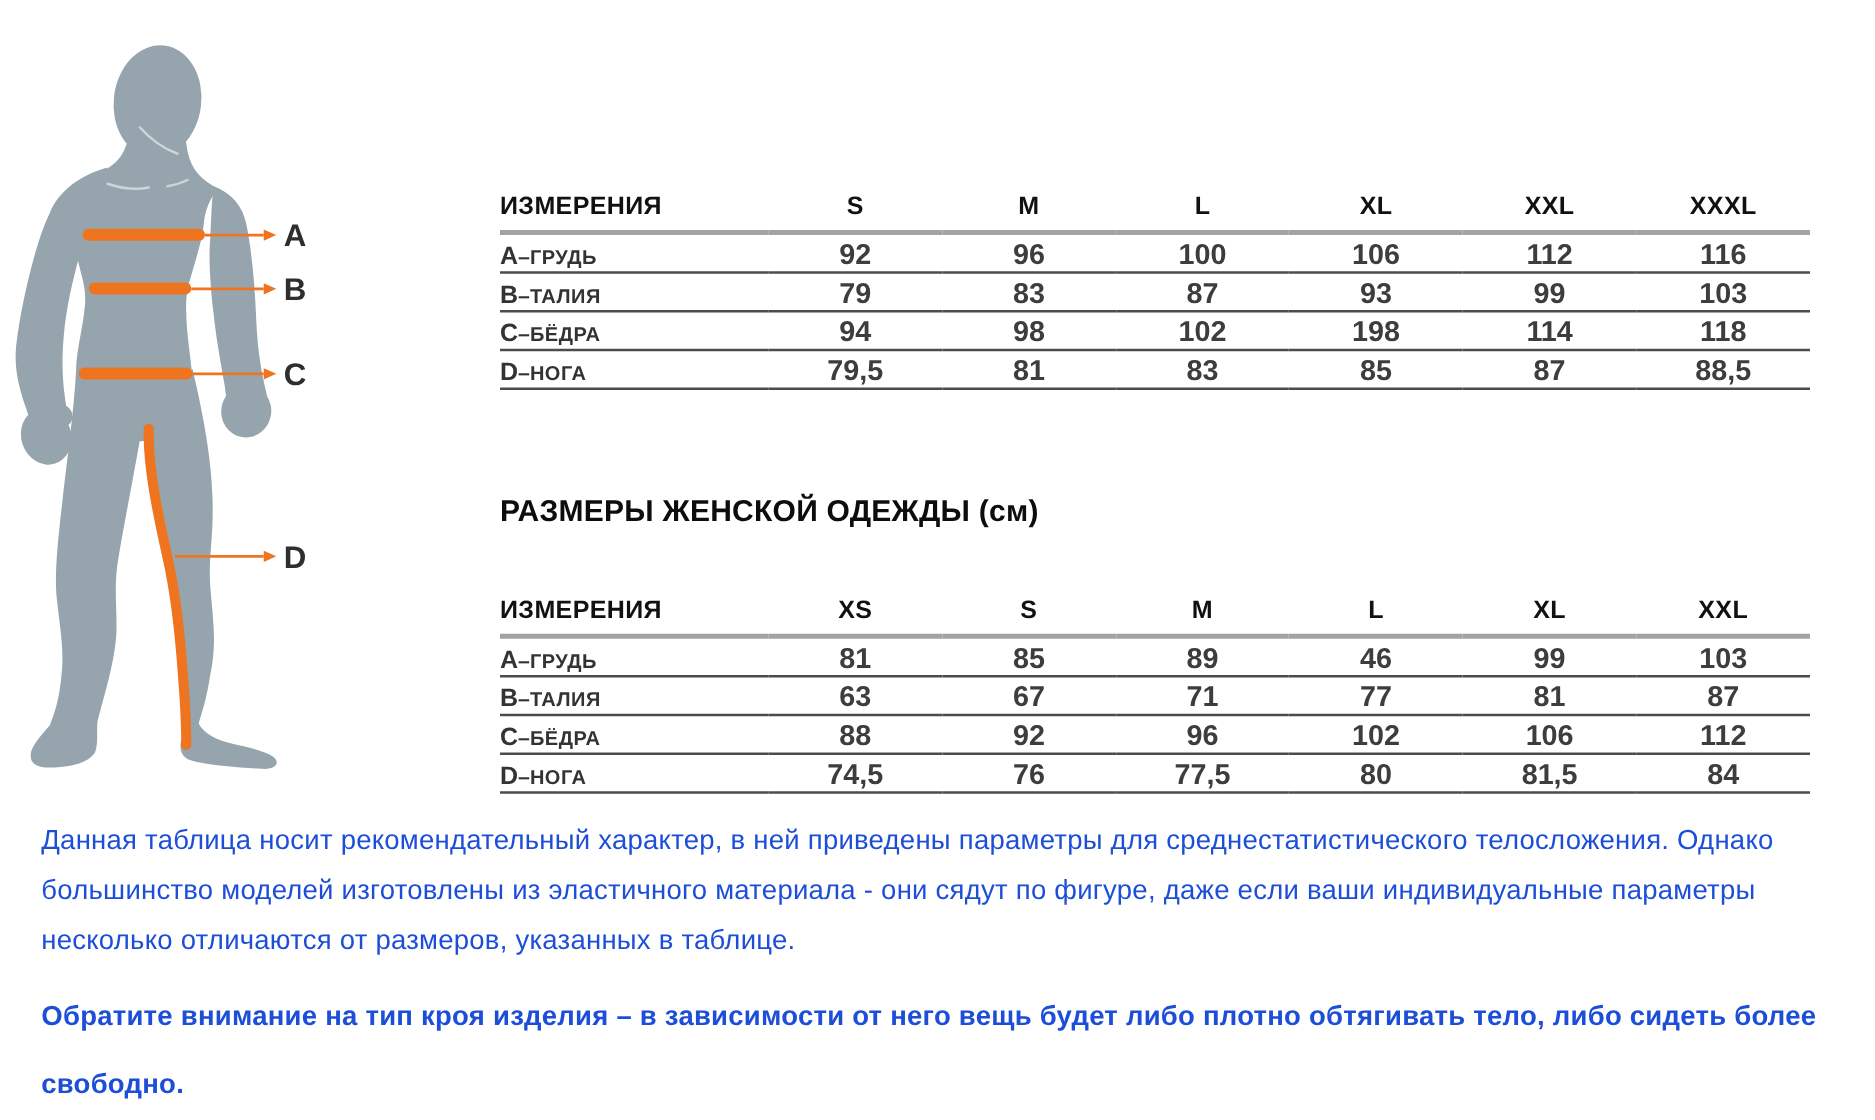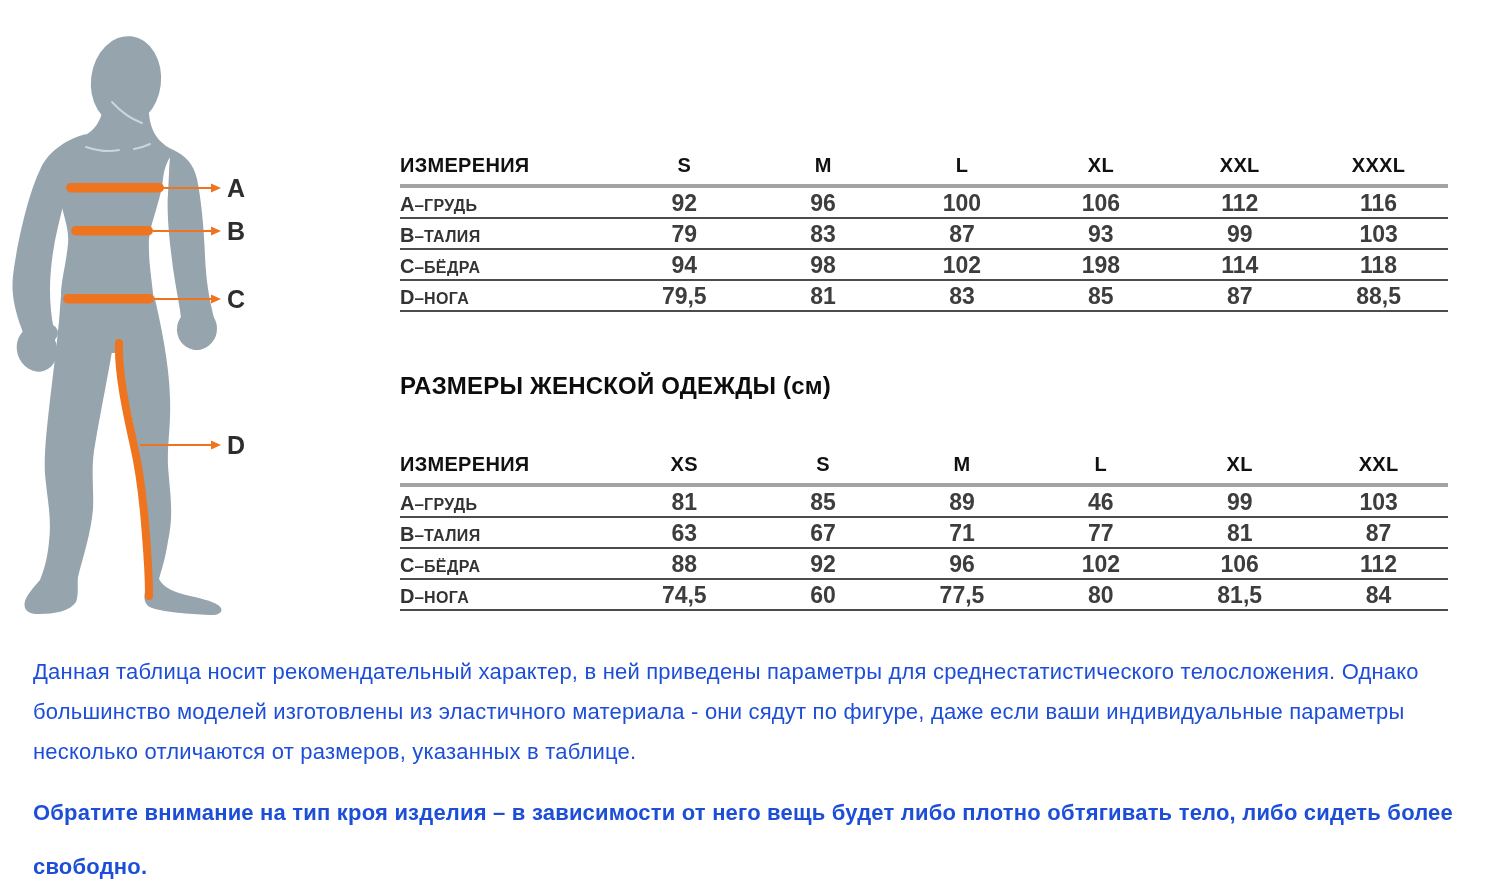--- a/index.html
+++ b/index.html
@@ -11,21 +11,21 @@
   .figure-wrap{position:absolute;left:0;top:0;width:390px;height:640px;}
   .fill-body{fill:var(--body,#96A4AD);}
   .fill-accent{fill:var(--accent,#EE7420);}
   .detail{stroke:#cbd5da;stroke-width:2;fill:none;stroke-linecap:round;}
   .dcurve{stroke:var(--accent,#EE7420);stroke-width:8;fill:none;stroke-linecap:round;}
   .aline{stroke:var(--accent,#EE7420);stroke-width:2.2;}
   .marker-label{font:700 25px "Liberation Sans",sans-serif;fill:var(--label,#2E2E2E);}
   
   .tbl-section{position:absolute;left:400px;width:1048px;}
   .tbl-men{top:101px;}
-  .tbl-women{top:372px;}
+  .tbl-women{top:396px;}
   .tbl-title{margin:0;font-size:24px;font-weight:700;color:#0d0d0d;letter-spacing:0.2px;}
   .size-table{width:100%;border-collapse:collapse;margin-top:53px;table-layout:fixed;}
   .size-table col.c-label{width:20.5%;}
   .size-table col.c-size{width:13.25%;}
   .size-table th{
     font-size:20px;font-weight:700;color:#111;text-align:center;
     padding:0 0 7px 0;border-bottom:4px solid #a3a3a3;letter-spacing:0.3px;
   }
   .size-table th:first-child{text-align:left;}
   .size-table td{
@@ -232,21 +232,21 @@
             <td>88</td>
             <td>92</td>
             <td>96</td>
             <td>102</td>
             <td>106</td>
             <td>112</td>
           </tr>
           <tr>
             <td><span class="mlet">D</span><span class="mdash">–</span><span class="mword">НОГА</span></td>
             <td>74,5</td>
-            <td>60</td>
+            <td>76</td>
             <td>77,5</td>
             <td>80</td>
             <td>81,5</td>
             <td>84</td>
           </tr>
         </tbody>
     </table>
   </section>
 
   <div class="notes">

